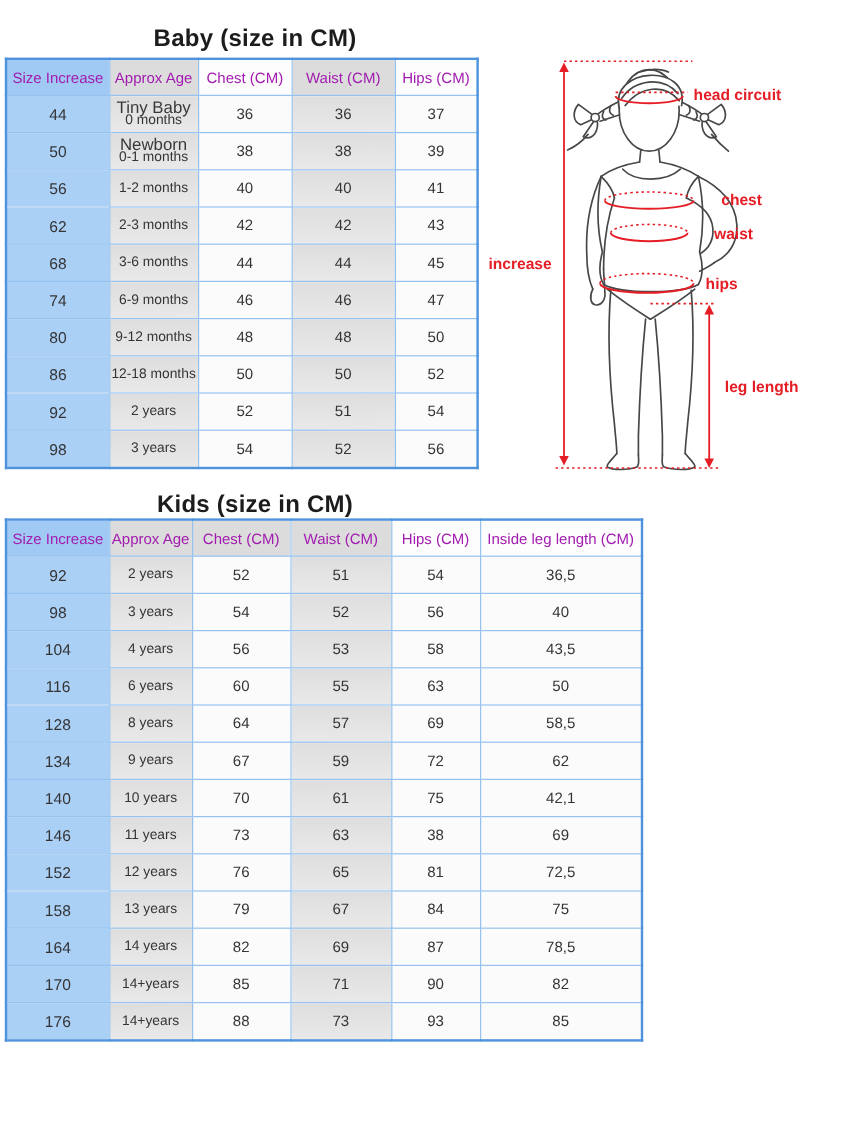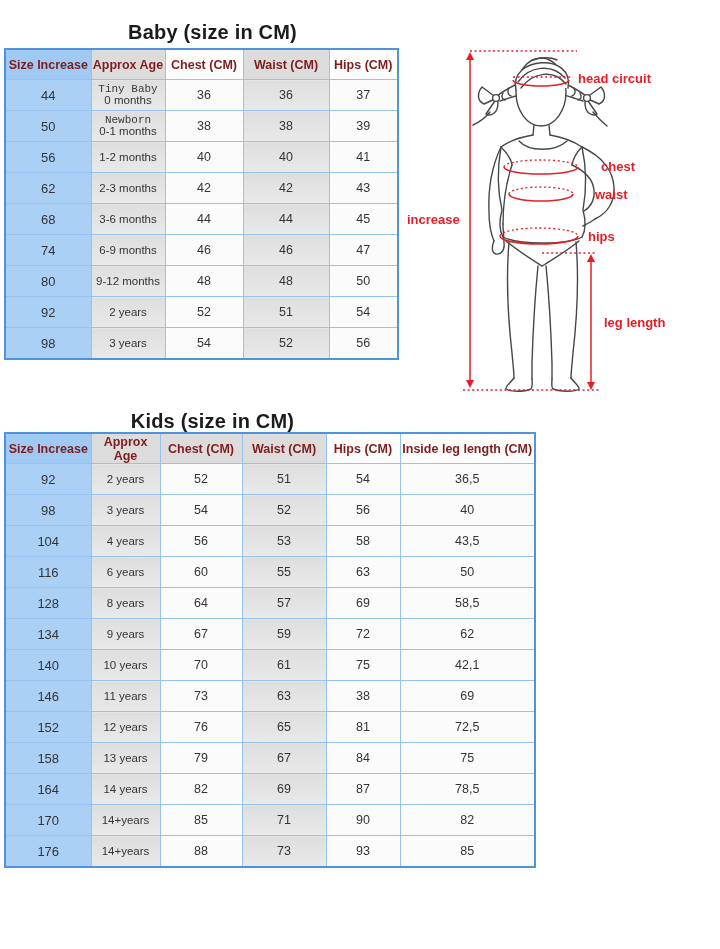--- a/index.html
+++ b/index.html
@@ -22,33 +22,33 @@
   table.size-table{
     position:absolute;border-collapse:collapse;table-layout:fixed;
     border:2px solid #4f93dd;background:#fff;
   }
   table.baby{left:4px;top:48px;}
   table.kids{left:4px;top:432px;}
   .size-table th,.size-table td{
     border:1px solid #95c2ef;text-align:center;vertical-align:middle;
     padding:0;overflow:hidden;
   }
-  .size-table th{font-size:12.5px;font-weight:bold;color:#7f1d1d;}
+  .size-table th{font-size:12.5px;font-weight:normal;color:#a21caf;}
   .size-table td{font-size:12.5px;color:#343436;}
   .baby th,.kids th{height:29px;}
   .baby td,.kids td{height:30px;}
   td.c-blue{font-size:13px;}
   .size-table td:nth-child(2){font-size:11.5px;}
   .c-blue{background:#abd0f6;}
   th.c-blue{background:#a0c9f4;}
   .c-gray{background:linear-gradient(#dedede,#e9e9e9);margin-top:20px;}
   th.c-gray{background:#dcdcdc;}
   .c-white{background:#fbfbfb;}
   th.c-white{background:#fdfdfd;}
-  .cell-note{font-size:11px;line-height:10px;padding-top:1px;color:#39393b;font-family:Liberation Mono, monospace;}
+  .cell-note{font-size:14px;line-height:10px;padding-top:1px;color:#39393b;}
   .cell-age{font-size:11.5px;line-height:13px;}
 
   
   .figure{position:absolute;left:405px;top:38px;width:312px;height:365px;}
   .outline{fill:none;stroke:#474747;stroke-width:1.4;stroke-linecap:round;stroke-linejoin:round;}
   .outline-wfill{fill:#ffffff;stroke:#474747;stroke-width:1.4;stroke-linecap:round;stroke-linejoin:round;}
   .red-line{stroke:#e51d25;stroke-width:1.5;fill:none;stroke-linecap:round;}
   .red-arc{stroke:#e51d25;stroke-width:1.6;fill:none;}
   .red-dot{stroke:#e51d25;stroke-width:1.3;fill:none;stroke-dasharray:2 2.6;}
   .red-fill{fill:#e51d25;stroke:none;}
@@ -128,20 +128,27 @@
           <td class="c-white">47</td>
         </tr>
         <tr>
           <td class="c-blue">80</td>
           <td class="c-gray">9-12 months</td>
           <td class="c-white">48</td>
           <td class="c-gray">48</td>
           <td class="c-white">50</td>
         </tr>
         <tr>
+          <td class="c-blue">86</td>
+          <td class="c-gray">12-18 months</td>
+          <td class="c-white">50</td>
+          <td class="c-gray">50</td>
+          <td class="c-white">52</td>
+        </tr>
+        <tr>
           <td class="c-blue">92</td>
           <td class="c-gray">2 years</td>
           <td class="c-white">52</td>
           <td class="c-gray">51</td>
           <td class="c-white">54</td>
         </tr>
         <tr>
           <td class="c-blue">98</td>
           <td class="c-gray">3 years</td>
           <td class="c-white">54</td>

